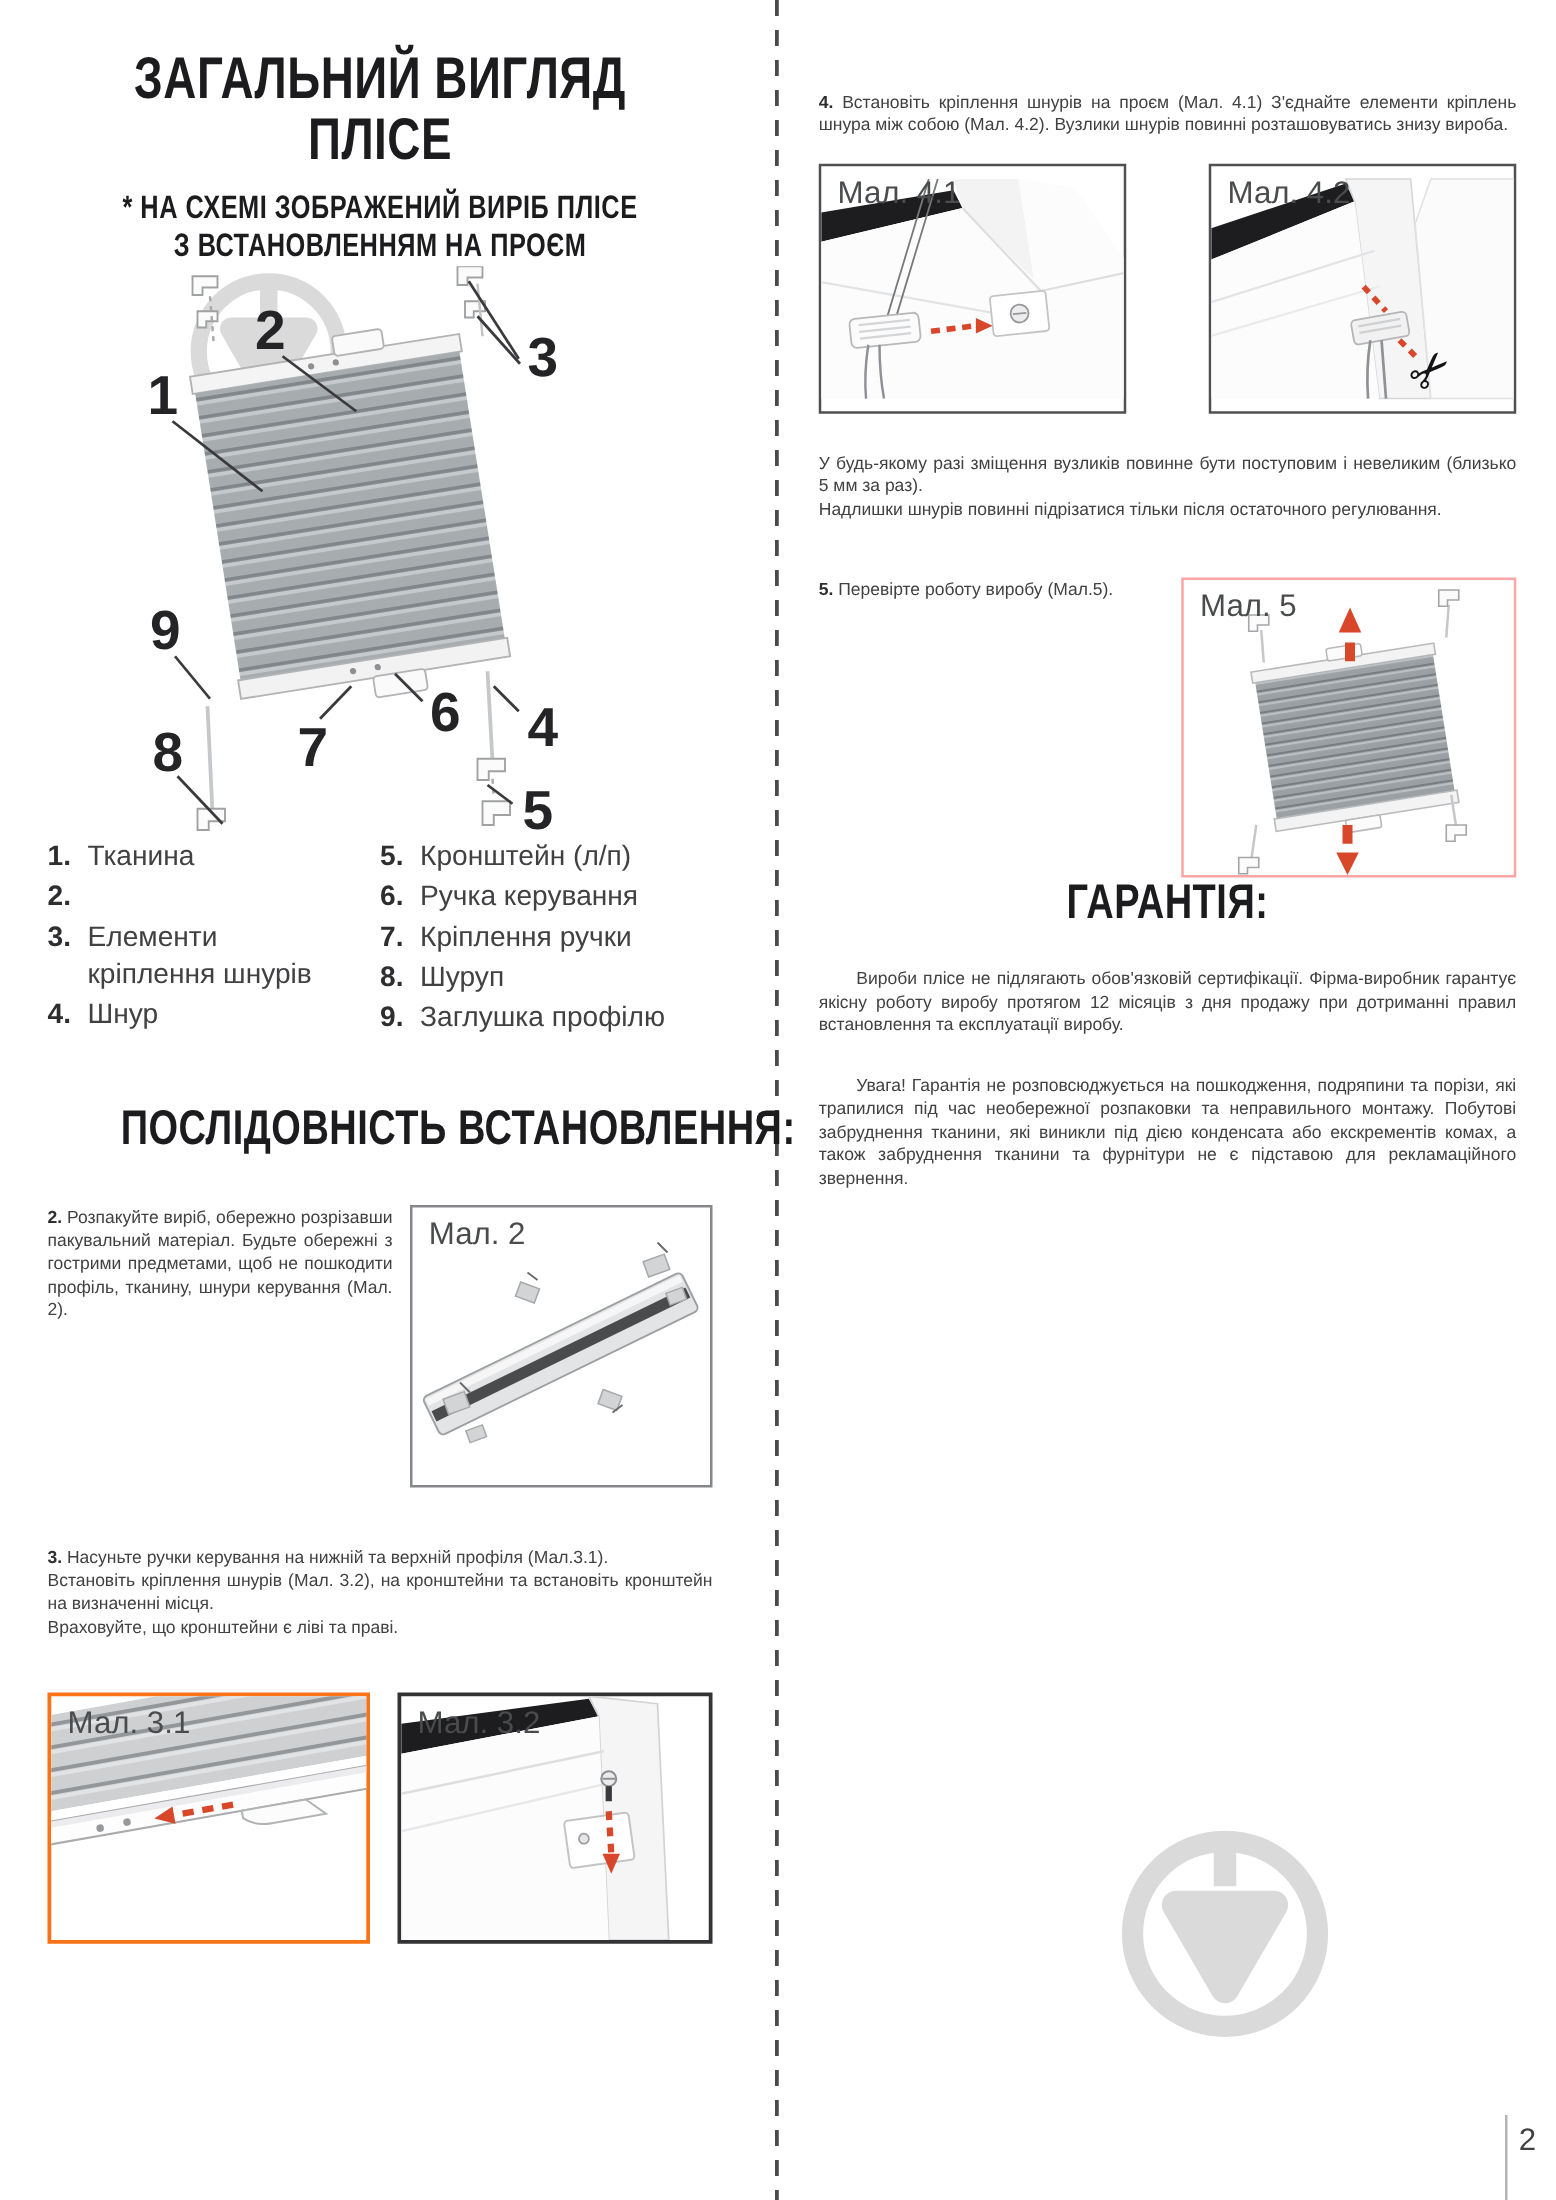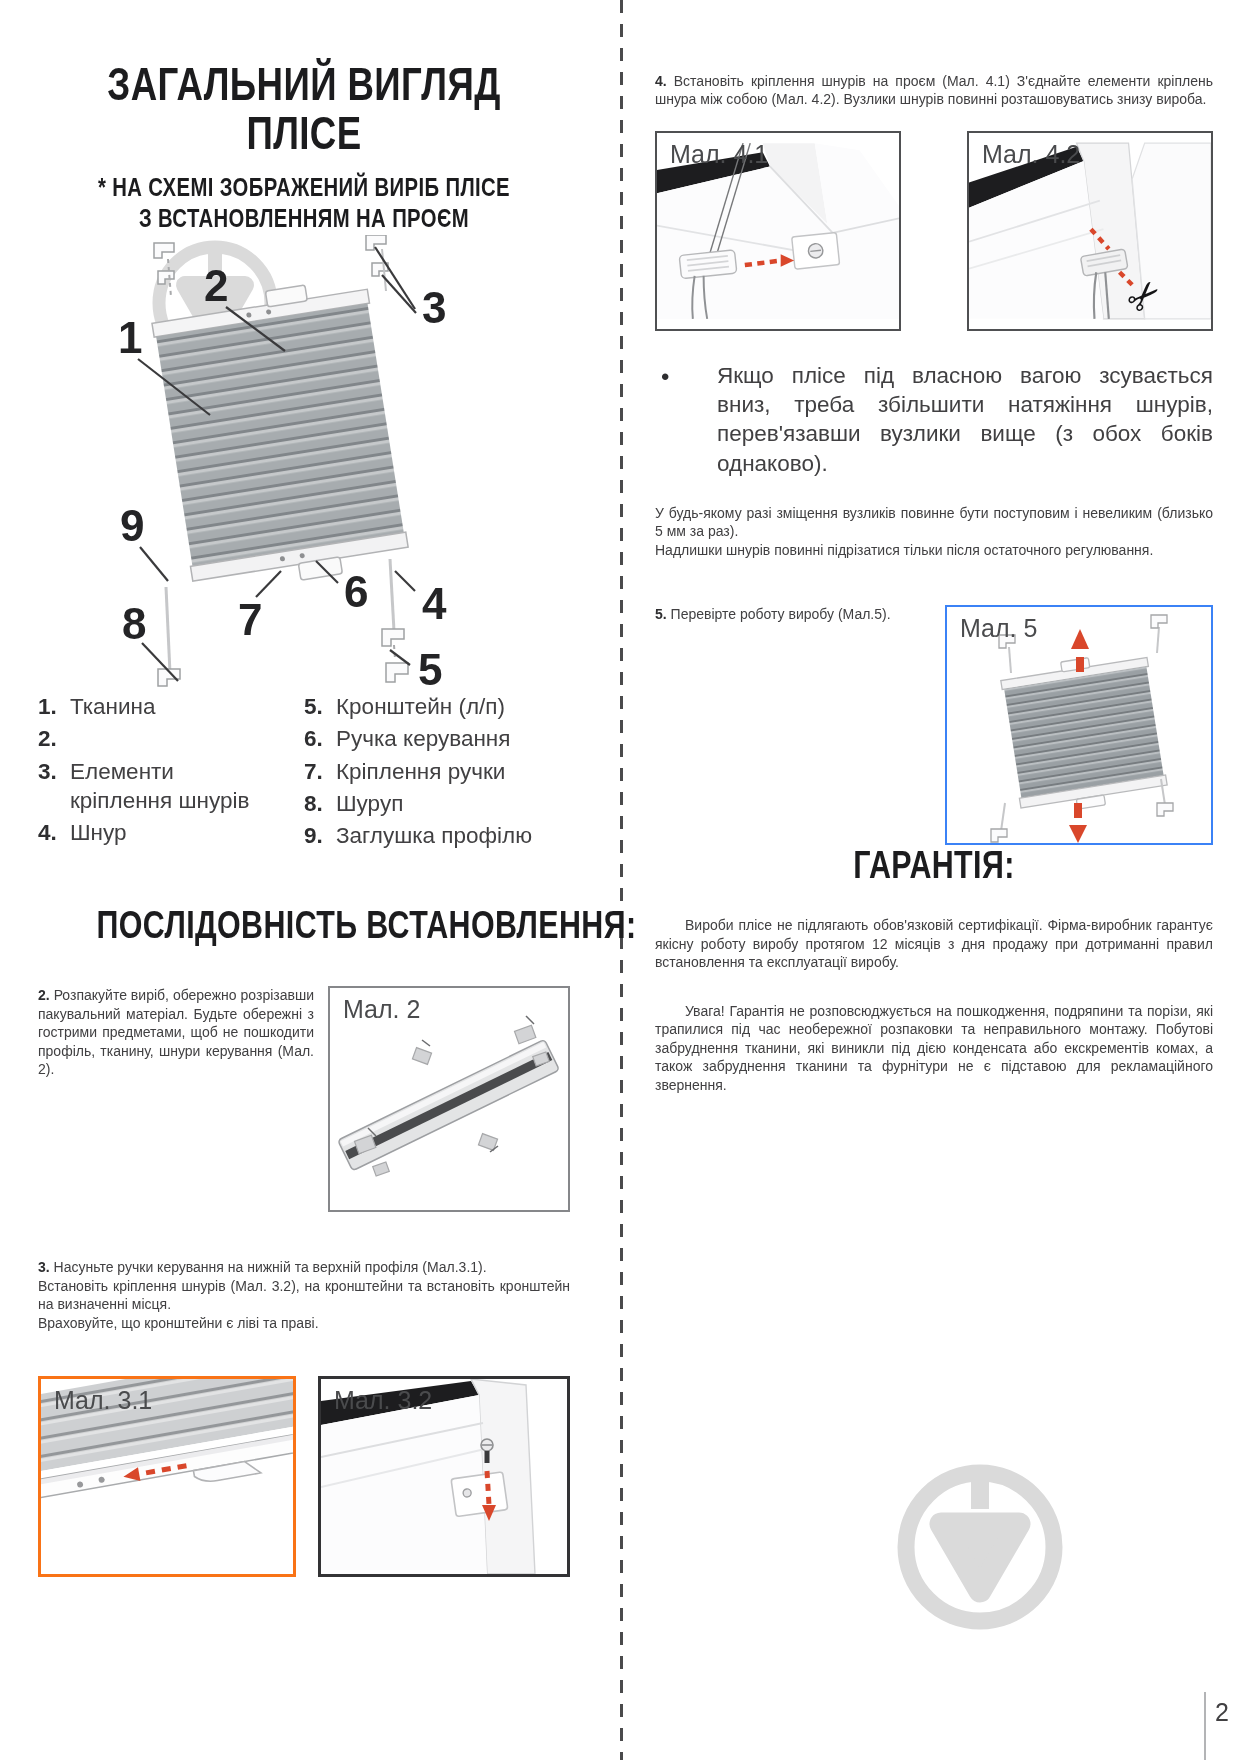--- a/index.html
+++ b/index.html
@@ -1,20 +1,20 @@
 <!DOCTYPE html>
 <html><head>
 <meta charset="utf-8">
 <style>
   html,body{margin:0;padding:0;background:#888;}
   .page{position:relative;width:1245px;height:1760px;background:#ffffff;overflow:hidden;
         font-family:"Liberation Sans",sans-serif;color:#414042;}
   .divider{position:absolute;left:620px;top:0;width:3px;height:1760px;
            background:repeating-linear-gradient(to bottom,#4a4a4c 0 13px,transparent 13px 24px);}
-  .col-left{position:absolute;left:38px;top:60px;width:532px;}
+  .col-left{position:absolute;left:38px;top:38px;width:532px;}
   .col-right{position:absolute;left:655px;top:72px;width:558px;}
   .cond{display:block;text-align:center;font-weight:bold;color:#1c1c1e;
         transform:scaleX(.78);transform-origin:50% 50%;letter-spacing:.5px;}
   h1.cond{font-size:47px;line-height:1.04;margin:0;}
   .subtitle{margin-top:14px;}
   .subtitle .cond{font-size:26px;line-height:1.22;}
   h2.cond{font-size:39px;line-height:1.05;margin:0;white-space:nowrap;}
   .para{font-size:14px;line-height:1.32;margin:0;text-align:justify;}
   .para b{color:#2e2e30;}
   .diagram-svg{display:block;margin-top:0;}
@@ -35,21 +35,21 @@
   .fig41,.fig42{width:246px;height:200px;border:2px solid #4f5052;}
   .bullets{list-style:none;margin:30px 0 0 0;padding:0;}
   .bullets li{display:flex;margin:0;}
   .bullets li + li{margin-top:2px;}
   .bullets .btext{flex:1;font-size:22.5px;line-height:1.3;text-align:justify;}
   .bullets li::before{content:"\2022";width:62px;padding-left:6px;box-sizing:border-box;
                       font-size:24px;line-height:1.3;color:#2e2e30;}
   .note{margin-top:26px;}
   .step5-row{display:flex;margin-top:46px;align-items:flex-start;}
   .step5-text{width:268px;text-align:left;}
-  .fig5{width:268px;height:240px;border:2px solid #3b82f6;margin-left:auto;}
+  .fig5{width:268px;height:240px;border:2px solid #fca5a5;margin-left:auto;}
   .warranty-h{margin-top:30px;}
   .indent{text-indent:30px;}
   .wp{position:relative;z-index:1;}
   .wm-right{position:absolute;left:232px;top:1382px;z-index:0;}
   .page-num-line{position:absolute;left:1204px;top:1692px;width:2px;height:68px;background:#b3b4b6;}
   .page-num{position:absolute;left:1215px;top:1698px;font-size:25px;color:#414042;}
   svg text.callout{font-weight:bold;fill:#242426;font-size:44px;font-family:"Liberation Sans",sans-serif;}
   svg .cline{stroke:#3a3a3c;stroke-width:2.2;}
 </style>
 </head>
@@ -311,23 +311,20 @@
           <path d="M142 144 q-4 26 -2 52" fill="none" stroke="#8f9194" stroke-width="2.4"></path>
           <path d="M152 144 q2 26 4 52" fill="none" stroke="#8f9194" stroke-width="2.4"></path>
           <line x1="136" y1="96" x2="156" y2="118" stroke="#d9472b" stroke-width="5" stroke-dasharray="7 6"></line>
           <line x1="168" y1="144" x2="182" y2="158" stroke="#d9472b" stroke-width="5" stroke-dasharray="7 6"></line>
           <text x="178" y="186" font-size="44" fill="#141416" transform="rotate(-45 196 172)">✂</text>
         </svg>
       </div>
     </div>
 
     <ul class="bullets">
-      <li>
-          <span class="btext">Якщо плісе під власною вагою зсувається вниз, треба збільшити натяжіння шнурів, перев'язавши вузлики вище (з обох боків однаково).</span>
-        </li>
     </ul>
 
     <div class="note">
       <p class="para">У будь-якому разі зміщення вузликів повинне бути поступовим і невеликим (близько 5 мм за раз).</p>
       <p class="para">Надлишки шнурів повинні підрізатися тільки після остаточного регулювання.</p>
     </div>
 
     <div class="step5-row">
       <p class="para step5-text"><b>5.</b> <span>Перевірте роботу виробу (Мал.5).</span></p>
       <div class="figbox fig5">

